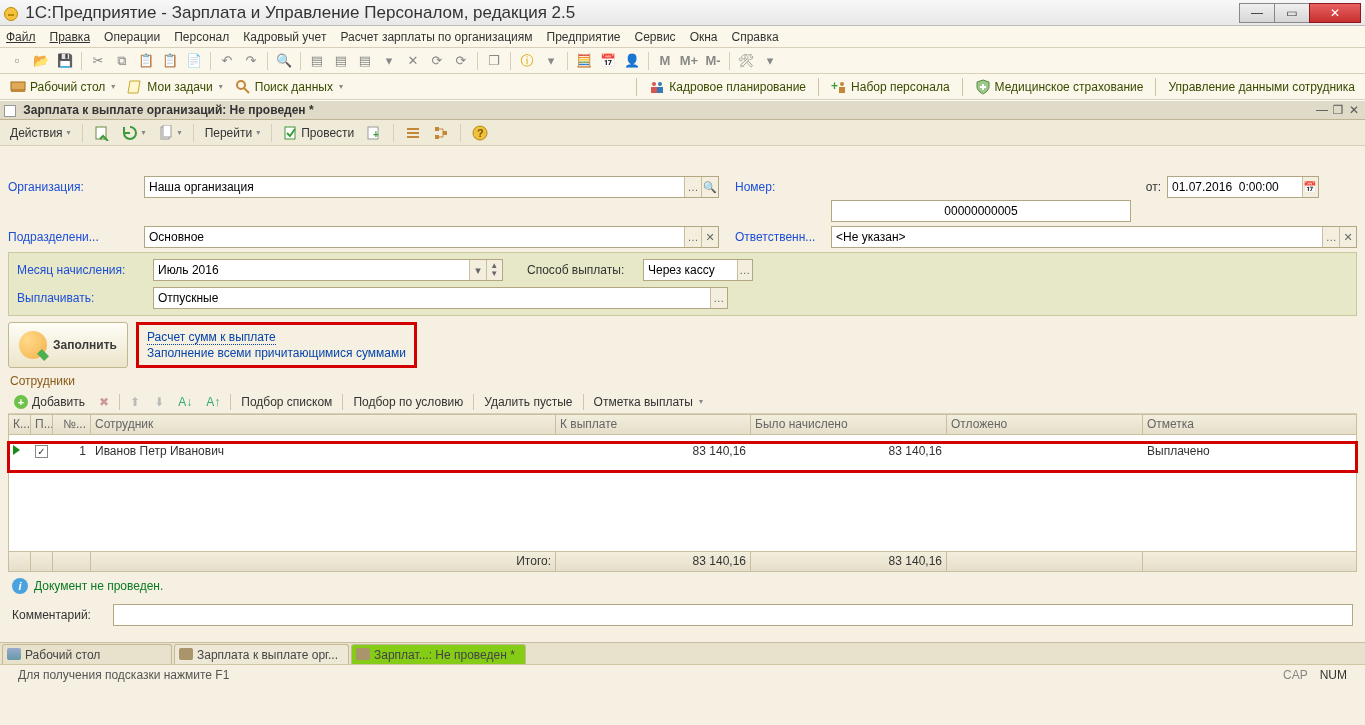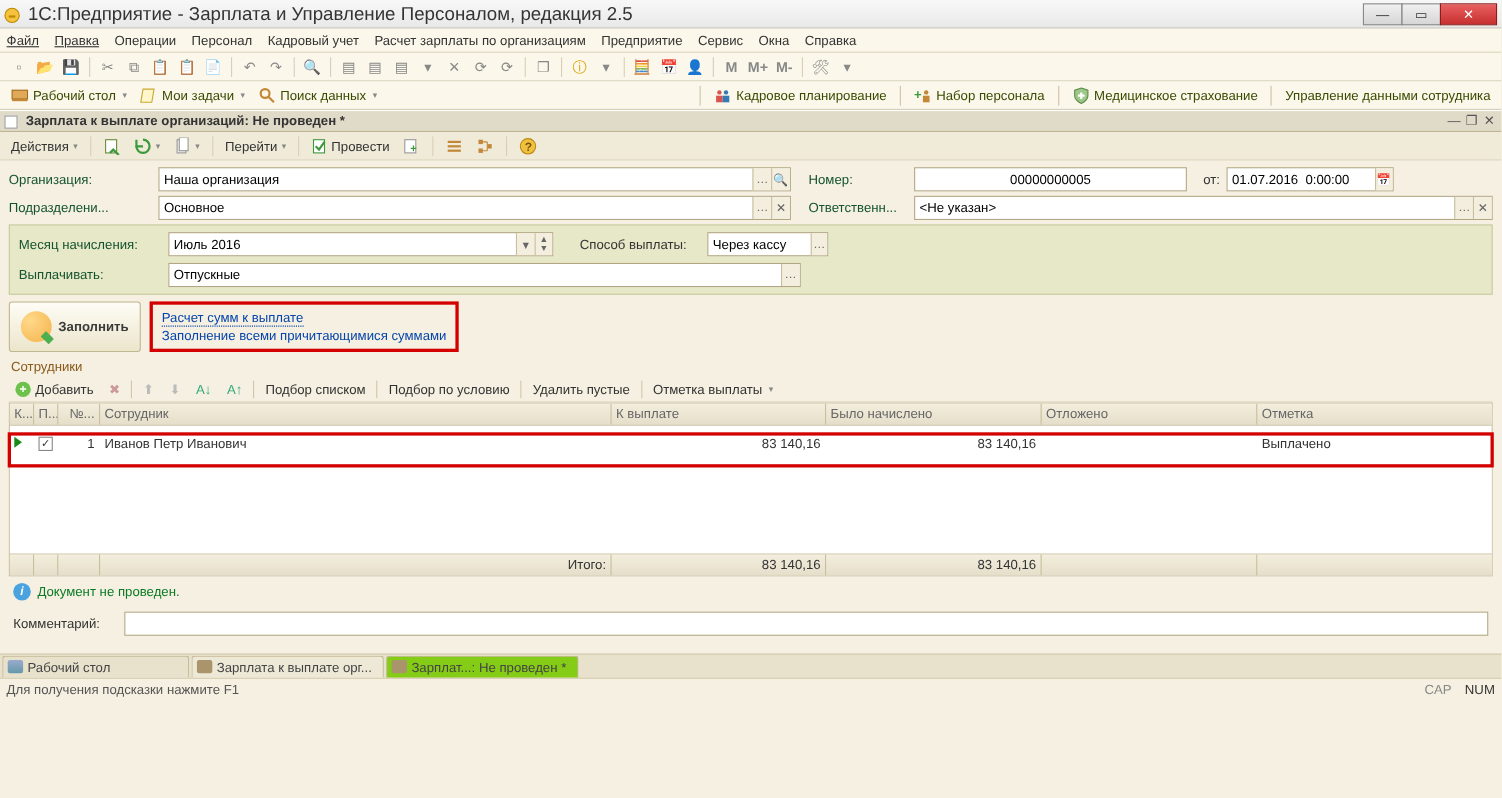--- a/index.html
+++ b/index.html
@@ -117,21 +117,21 @@
   .dt-btn {
     height:22px;
     display:flex;align-items:center;
     padding:0 4px;
     border-radius:2px;
     gap:2px;
     font-size:12px;
   }
   .form-area { padding:6px 8px; background:#f5f0e1; }
   .form-row { display:flex; align-items:center; margin-bottom:4px; gap:6px; }
-  .form-label { width:130px; color:#14532d; white-space:nowrap; overflow:hidden; text-overflow:ellipsis;}
+  .form-label { width:130px; color:#1d4ed8; white-space:nowrap; overflow:hidden; text-overflow:ellipsis;}
   .form-input-wrap {
     display:flex;
     background:#fff;
     border:1px solid #b3a783;
     height:22px;
   }
   .form-input {
     border:none;
     outline:none;
     font-size:12px;
@@ -294,21 +294,21 @@
   }
   .btab.active { background:#84cc16; }
   .btab.desktop { min-width:170px; background:#e8e2cd;}
   .btab.desktop::before { background:linear-gradient(to bottom,#9ac,#69a);}
   .statusbar {
     height:20px;
     background:#f5f0e1;
     border-top:1px solid #cfc5a3;
     display:flex;
     align-items:center;
-    padding:0 6px;
+    padding:0 18px;
     font-size:12px;
     color:#555;
     justify-content:space-between;
   }
   .status-right { display:flex; gap:12px; color:#888;}
   
   .col-k{width:22px;} .col-chk{width:22px;} .col-n{width:38px;text-align:right;}
   .col-emp{width:465px;} .col-pay{width:195px;text-align:right;}
   .col-nach{width:196px;text-align:right;} .col-otl{width:196px;text-align:right;}
   .col-mark{width:190px;}
@@ -551,21 +551,21 @@
 <div class="form-area" style="position:relative;">
 
   <div class="form-row">
     <div class="form-label">Организация:</div>
     <div class="form-input-wrap" style="width:575px;">
       <input class="form-input" value="Наша организация" style="">
       <div class="input-btn">…</div>
       <div class="input-btn">🔍</div>
     </div>
     <div class="form-label" style="width:90px;margin-left:10px;">Номер:</div>
-    <div class="form-input-wrap" style="width:248px;">
+    <div class="form-input-wrap" style="width:300px;margin-top:48px;">
       <input class="form-input" style="text-align: center;" value="00000000005">
     </div>
     <div style="width:24px;text-align:right;">от:</div>
     <div class="form-input-wrap" style="width:152px;">
       <input class="form-input" value="01.07.2016  0:00:00" style="">
       <div class="input-btn">📅</div>
     </div>
   </div>
 
   <div class="form-row">

